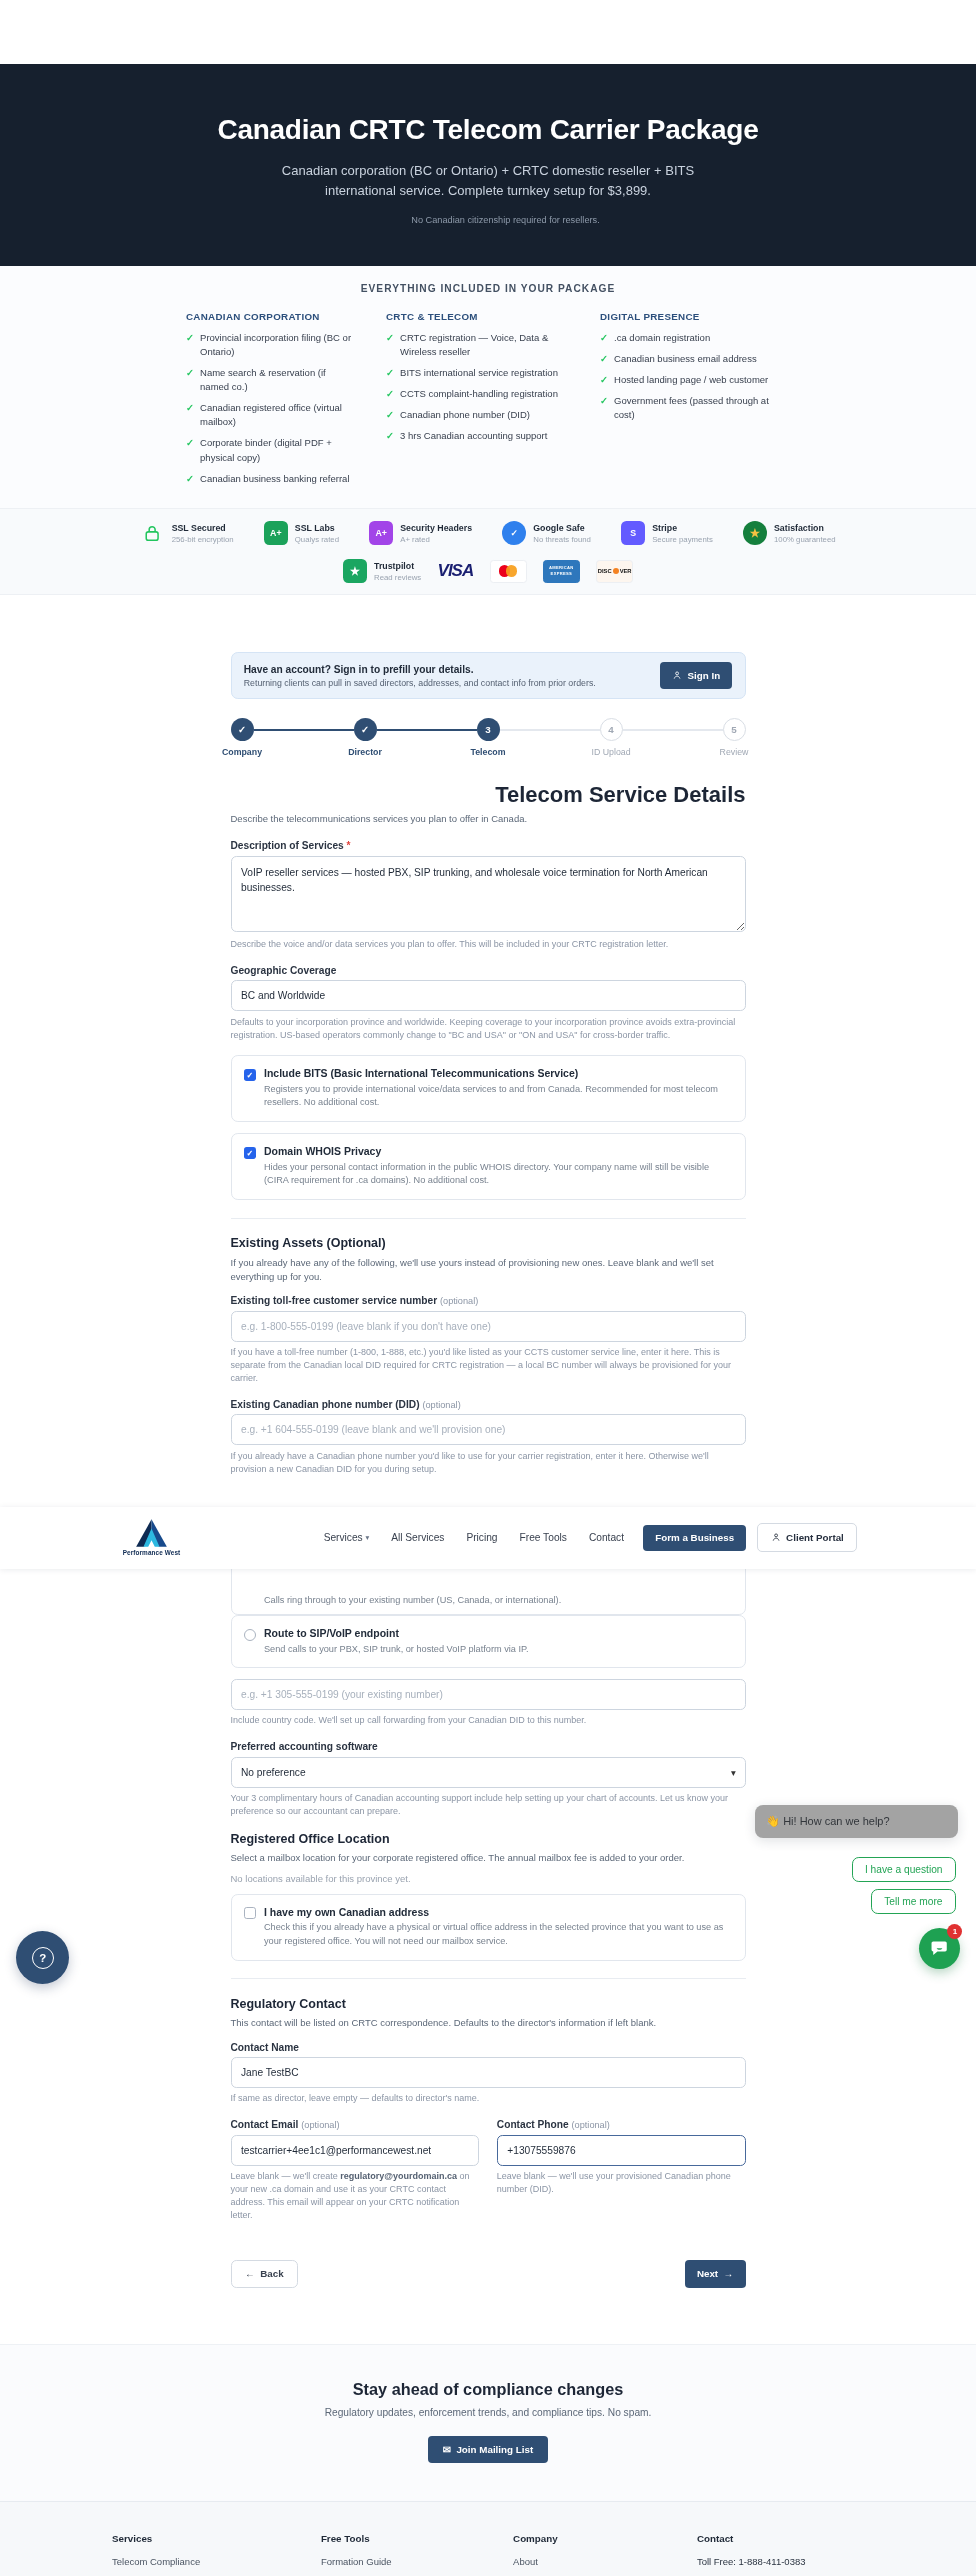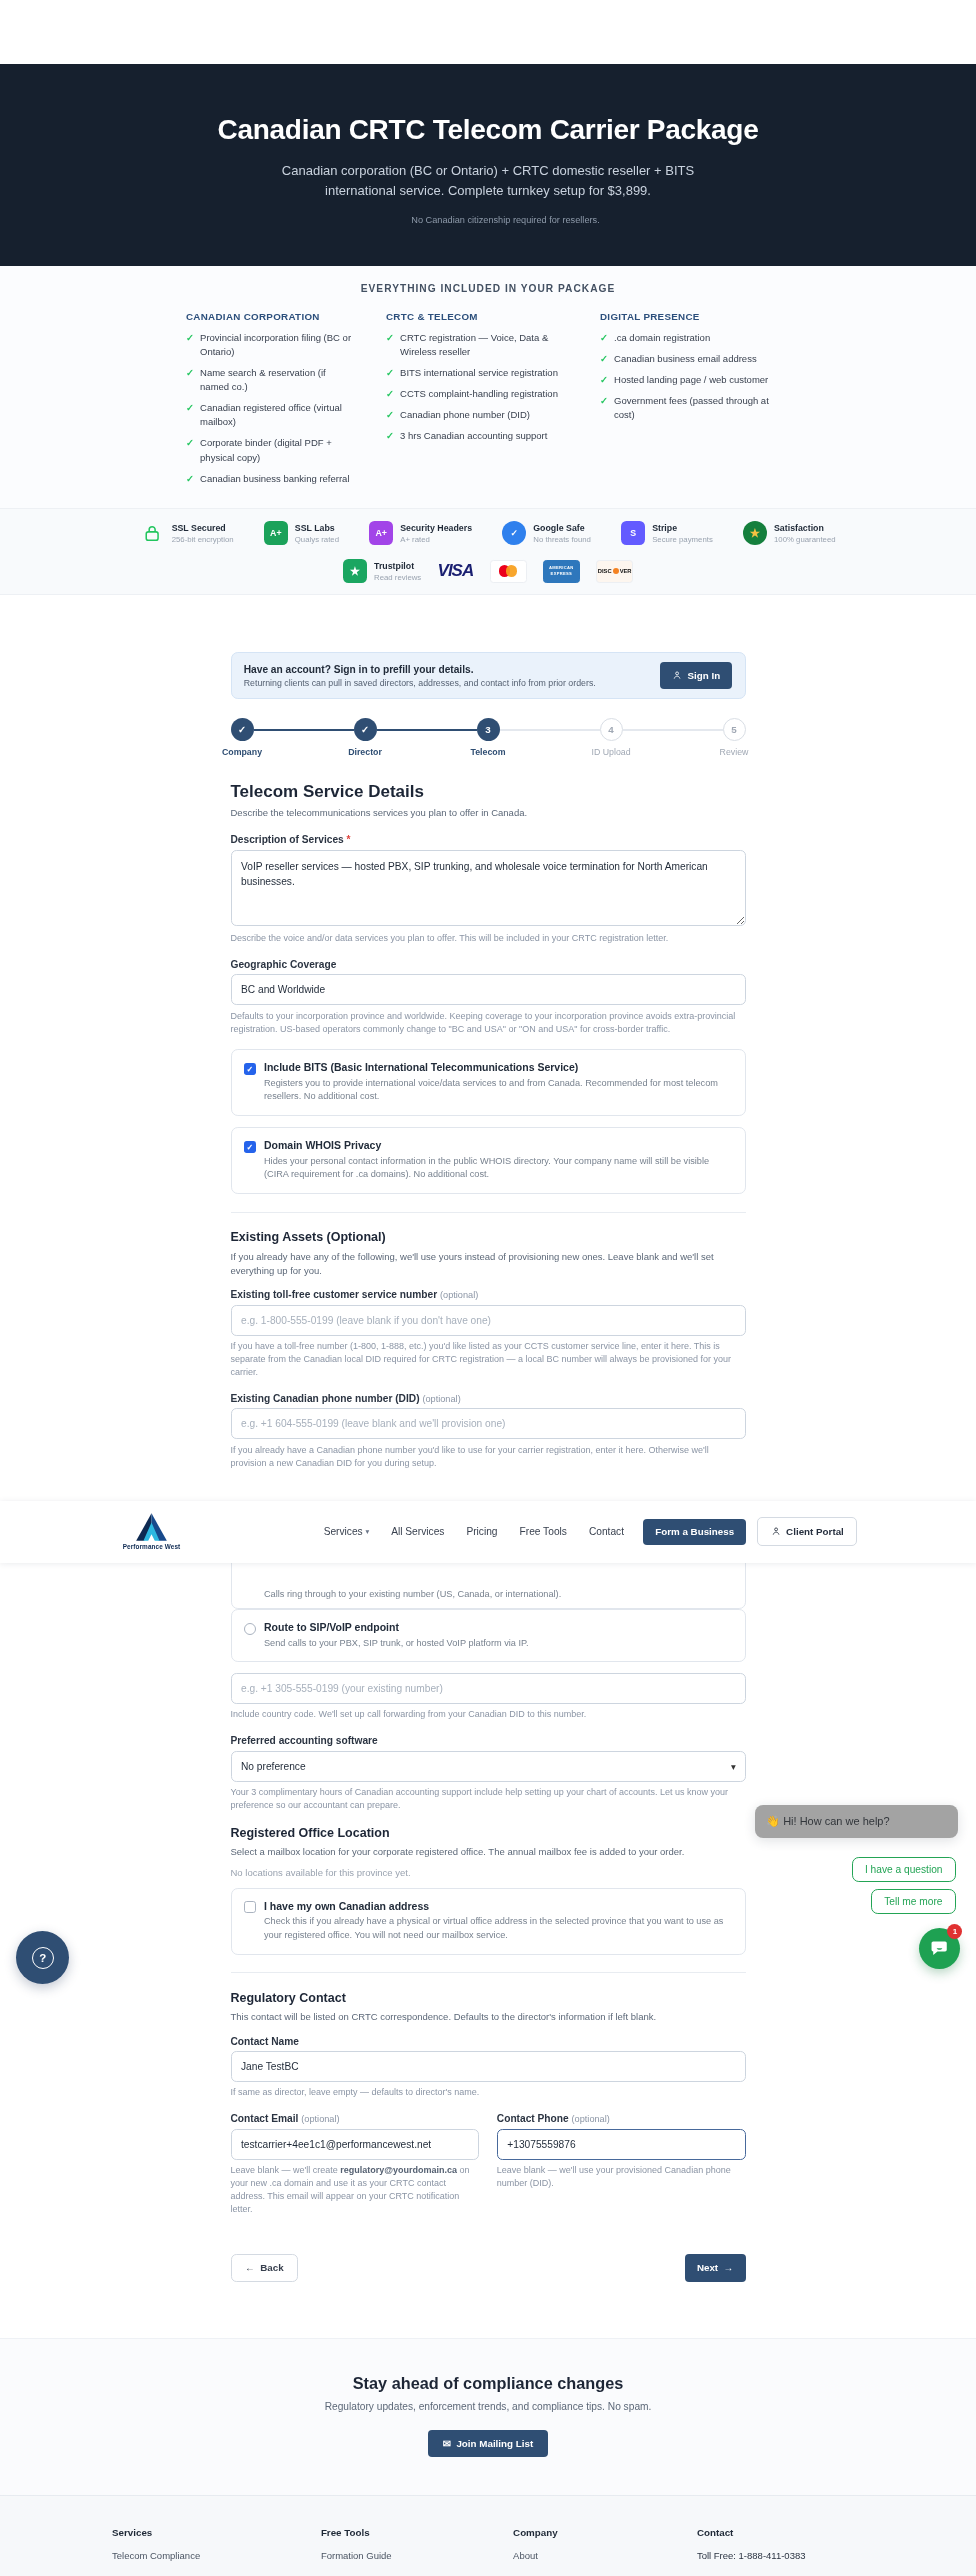--- a/index.html
+++ b/index.html
@@ -55,21 +55,21 @@
   .step .circ { width:23px; height:23px; border-radius:50%; display:flex; align-items:center; justify-content:center; font-size:9.8px; font-weight:700; }
   .step.done .circ, .step.active .circ { background:#2f4e73; color:#fff; }
   .step.todo .circ { background:#fff; border:1.4px solid #d9dee5; color:#a0a8b4; }
   .step .lbl { margin-top:6.1px; font-size:8.8px; white-space:nowrap; }
   .step.done .lbl { color:#2f4e73; font-weight:600; }
   .step.active .lbl { color:#2f4e73; font-weight:700; }
   .step.todo .lbl { color:#a0a8b4; }
   .conn { flex:1; height:1.4px; margin-top:11px; background:#e4e8ee; }
   .conn.done { background:#2f4e73; }
 
-  h2.sec { margin:0 0 5.4px; font-size:17px; font-weight:800; color:#1d2636; }
+  h2.sec { margin:0 0 5.4px; font-size:22px; font-weight:800; color:#1d2636;text-align:right; }
   .sec-sub { margin:0 0 16.3px; font-size:9.5px; color:#5c6878; }
   h3.sub { margin:0 0 5.4px; font-size:12.5px; font-weight:700; color:#1d2636; }
   .intro { margin:0 0 11px; font-size:9.5px; color:#5c6878; line-height:1.5; }
   .muted-line { margin:0 0 9.5px; font-size:9.5px; color:#9aa3b0; }
 
   .field { margin-bottom:13.6px; }
   .flabel { display:block; font-size:10.2px; font-weight:600; color:#2b3442; margin-bottom:4.7px; }
   .req { color:#e0443e; }
   .opt { color:#8b95a5; font-weight:400; font-size:9.2px; }
   .inp { width:100%; height:31px; border:0.7px solid #cdd5df; border-radius:5.4px; padding:0 9.5px; font-size:10.2px; color:#1f2937; font-family:inherit; background:#fff; }

